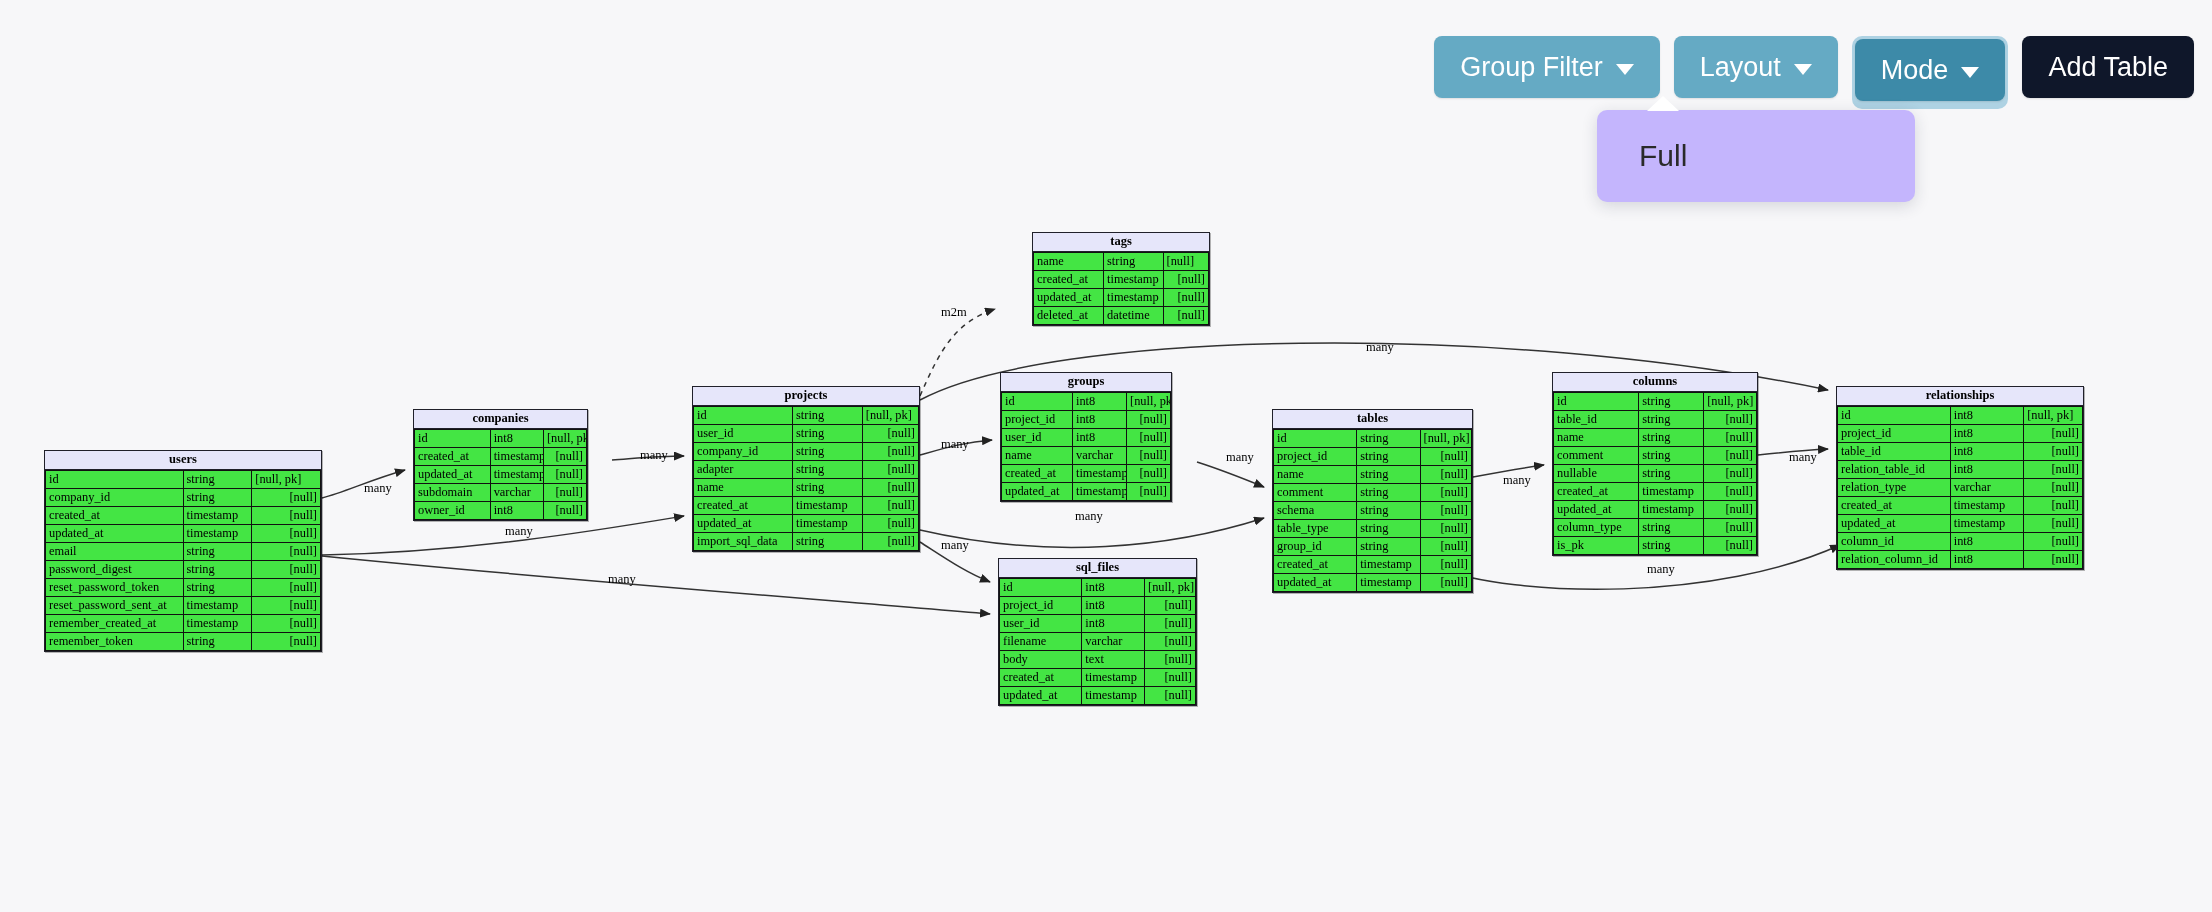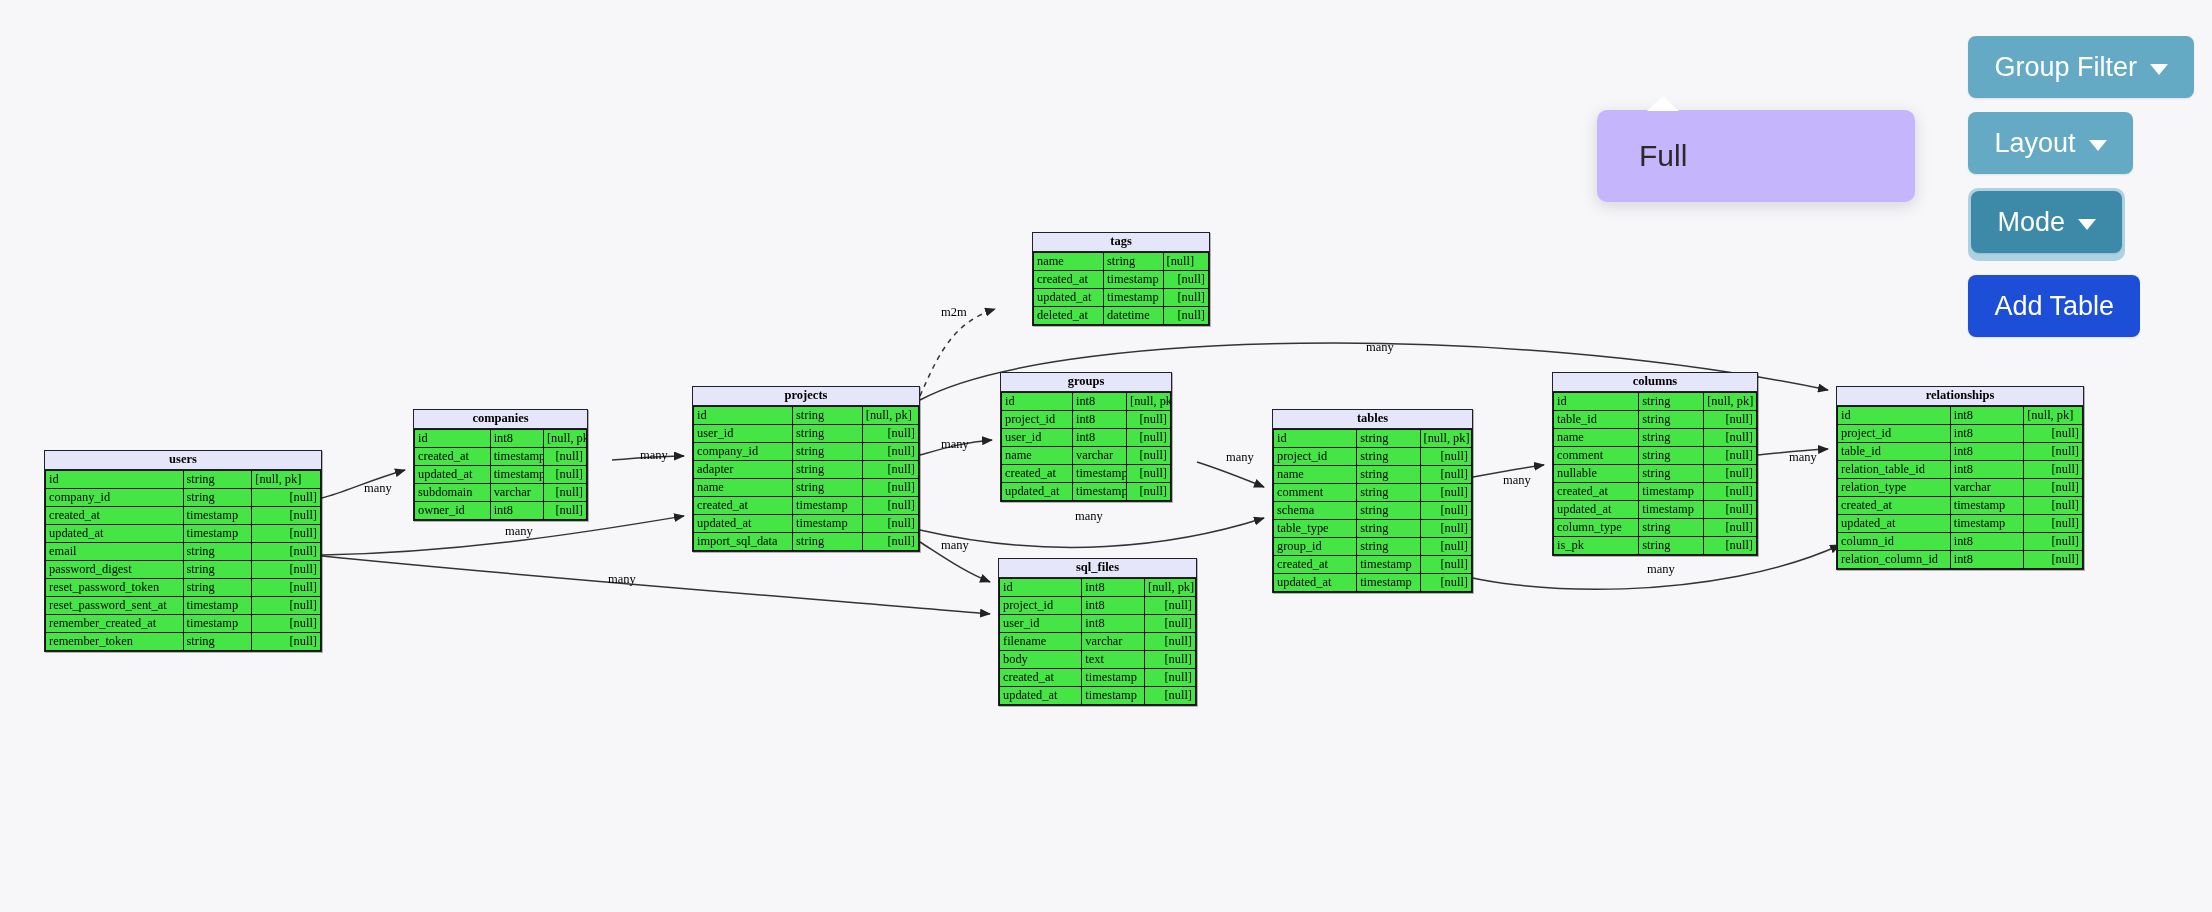--- a/index.html
+++ b/index.html
@@ -13,42 +13,41 @@
   }
 
   
   #toolbar {
     position: absolute;
     top: 36px; right: 18px;
     display: flex;
     gap: 14px;
     align-items: flex-start;
     z-index: 30;
-    flex-direction: column;
   }
   .tbtn {
     border: none;
     border-radius: 8px;
     color: #ffffff;
     font-family: "Liberation Sans", sans-serif;
     font-size: 27px;
     font-weight: 400;
     padding: 0 26px;
     height: 62px;
     line-height: 62px;
     white-space: nowrap;
     cursor: pointer;
     display: flex;
     align-items: center;
     gap: 13px;
     box-shadow: 0 1px 2px rgba(0,0,0,.10);
   }
   .tbtn.muted      { background: #65aac4; }
   .tbtn.muted-dark { background: #3d8aa8; }
-  .tbtn.primary    { background: #1d4ed8; }
+  .tbtn.primary    { background: #0f172a; }
   .caret {
     width: 0; height: 0;
     border-left: 9px solid transparent;
     border-right: 9px solid transparent;
     border-top: 11px solid #ffffff;
     display: inline-block;
     margin-top: 4px;
   }
   
   .mode-wrap {

